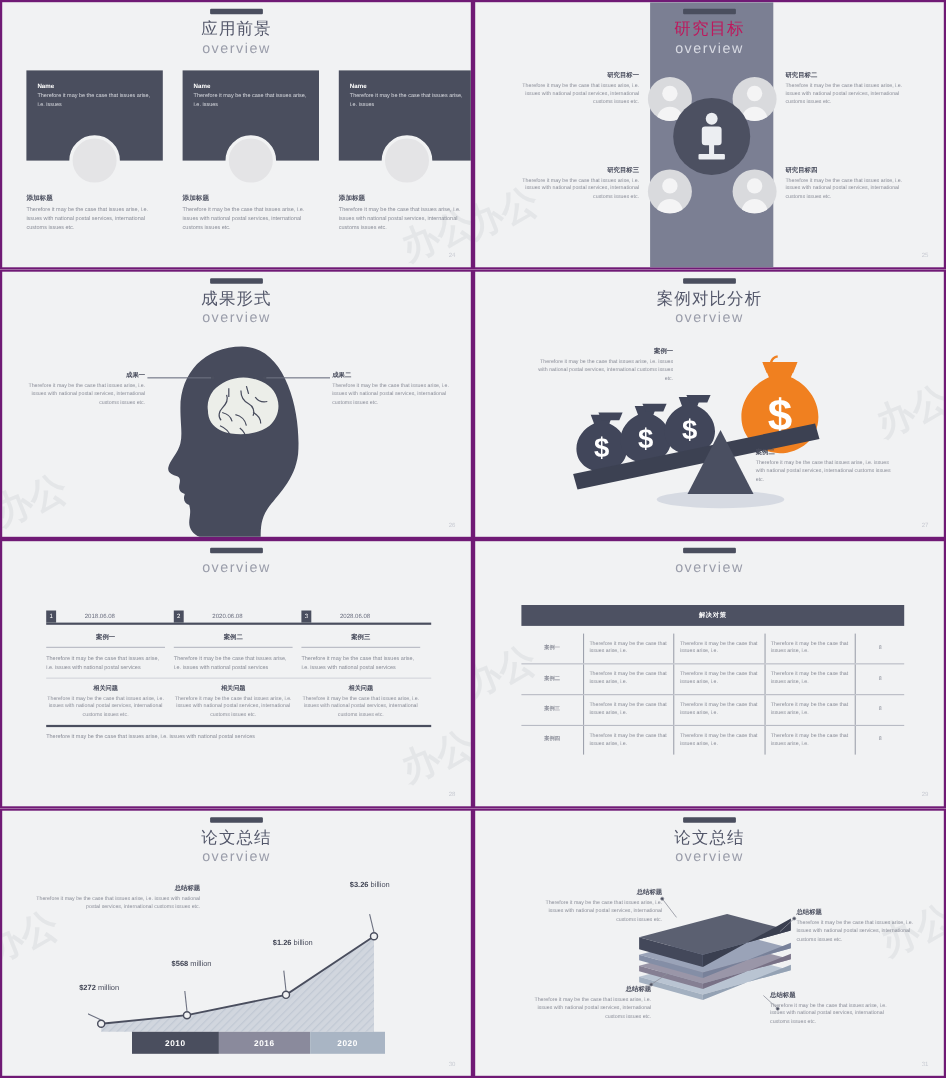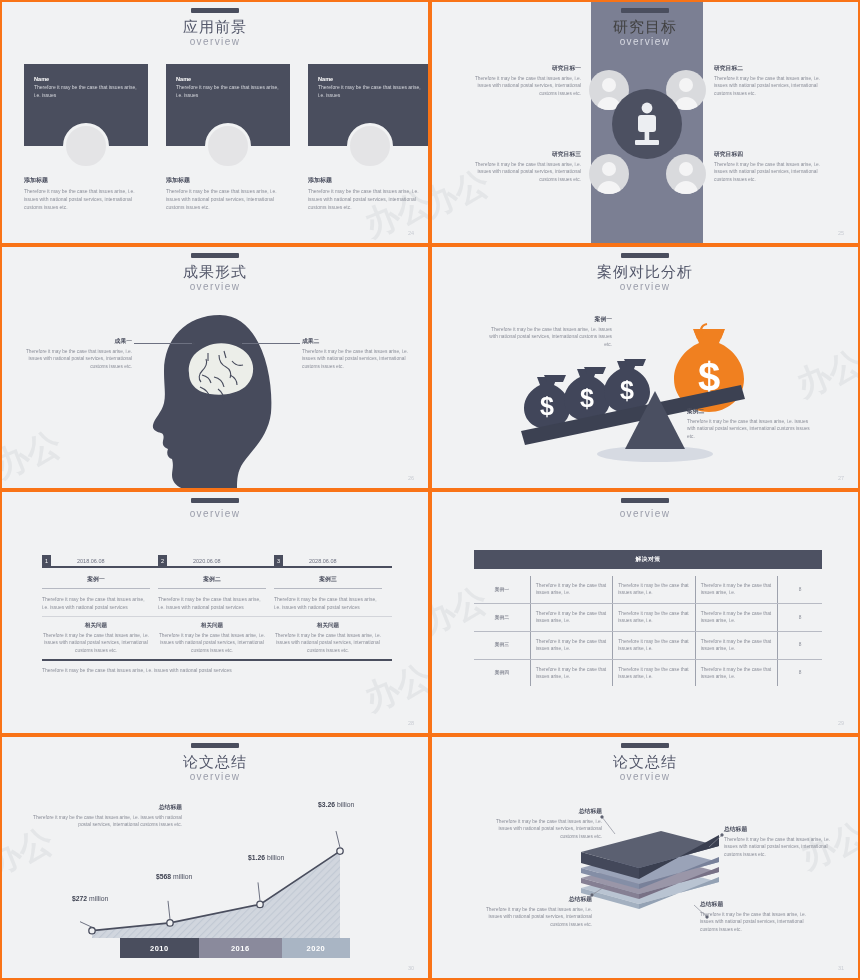--- a/index.html
+++ b/index.html
@@ -13,37 +13,37 @@
     width: 860px; height: 980px;
     display: grid;
     grid-template-columns: 430px 430px;
     grid-template-rows: 245px 245px 245px 245px;
     background: #ffffff;
   }
   .slide {
     position: relative;
     width: 430px; height: 245px;
     background: #f1f2f3;
-    border: 2px solid #f97316;
+    border: 2px solid #701a75;
     overflow: hidden;
   }
   .slide-inner { position: absolute; inset: 0; }
 
   
   .hdr { position: absolute; left: 0; right: 0; top: 6px; text-align: center; }
   .hdr-bar {
     width: 48px; height: 5px; background: #4a4e5e;
     margin: 0 auto 5px auto; border-radius: 1px;
   }
   .hdr-title {
     font-size: 15px; color: #53576a; letter-spacing: 1px;
     font-weight: 400; line-height: 1.15;
   }
   .hdr-sub {
-    font-size: 10px; color: #9a9daa; letter-spacing: 1.4px;
+    font-size: 13px; color: #9a9daa; letter-spacing: 1.4px;
     margin-top: 1px;
   }
   .pageno {
     position: absolute; right: 14px; bottom: 7px;
     font-size: 5.5px; color: #c9ccd3;
   }
   .wm {
     position: absolute; color: rgba(120,125,140,.10);
     font-size: 34px; font-weight: 700; pointer-events: none;
     transform: rotate(-22deg); white-space: nowrap;
@@ -65,21 +65,21 @@
   }
   .s1-below { margin-top: 30px; }
   .s1-below-title { font-size: 6px; color: #4a4e5e; font-weight: 700; margin-bottom: 3px; }
   .s1-below-desc { font-size: 5px; color: #8b8e99; line-height: 1.55; }
 
   
   .s2-panel {
     position: absolute; left: 159px; top: 0; width: 112px; height: 245px;
     background: #7b7f93;
   }
-  .s2-hdr-title { color: #404040; }
+  .s2-hdr-title { color: #be185d; }
   .s2-hdr-sub { color: #d8dae3; }
   .s2-core {
     position: absolute; left: 215px; top: 122px; transform: translate(-50%,-50%);
     width: 70px; height: 70px; border-radius: 50%; background: #4c5061;
     display: flex; align-items: center; justify-content: center;
   }
   .s2-av {
     position: absolute; width: 40px; height: 40px; border-radius: 50%;
     background: #d9dadd; display: flex; align-items: flex-end; justify-content: center;
     overflow: hidden;

